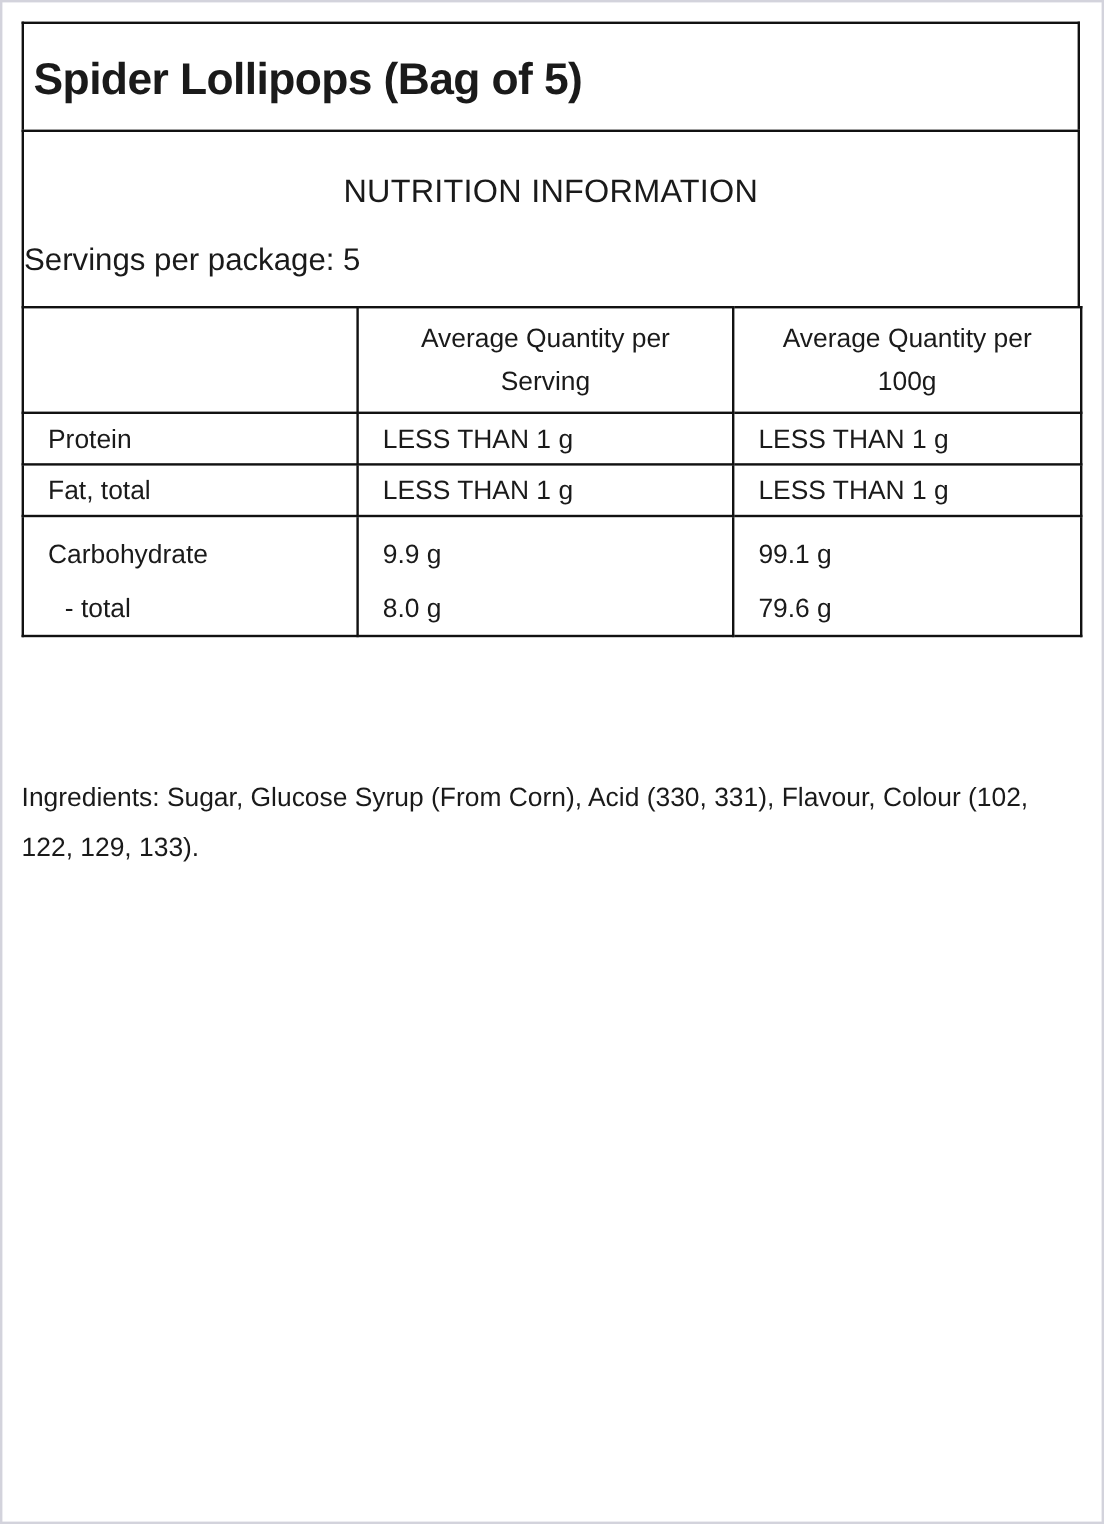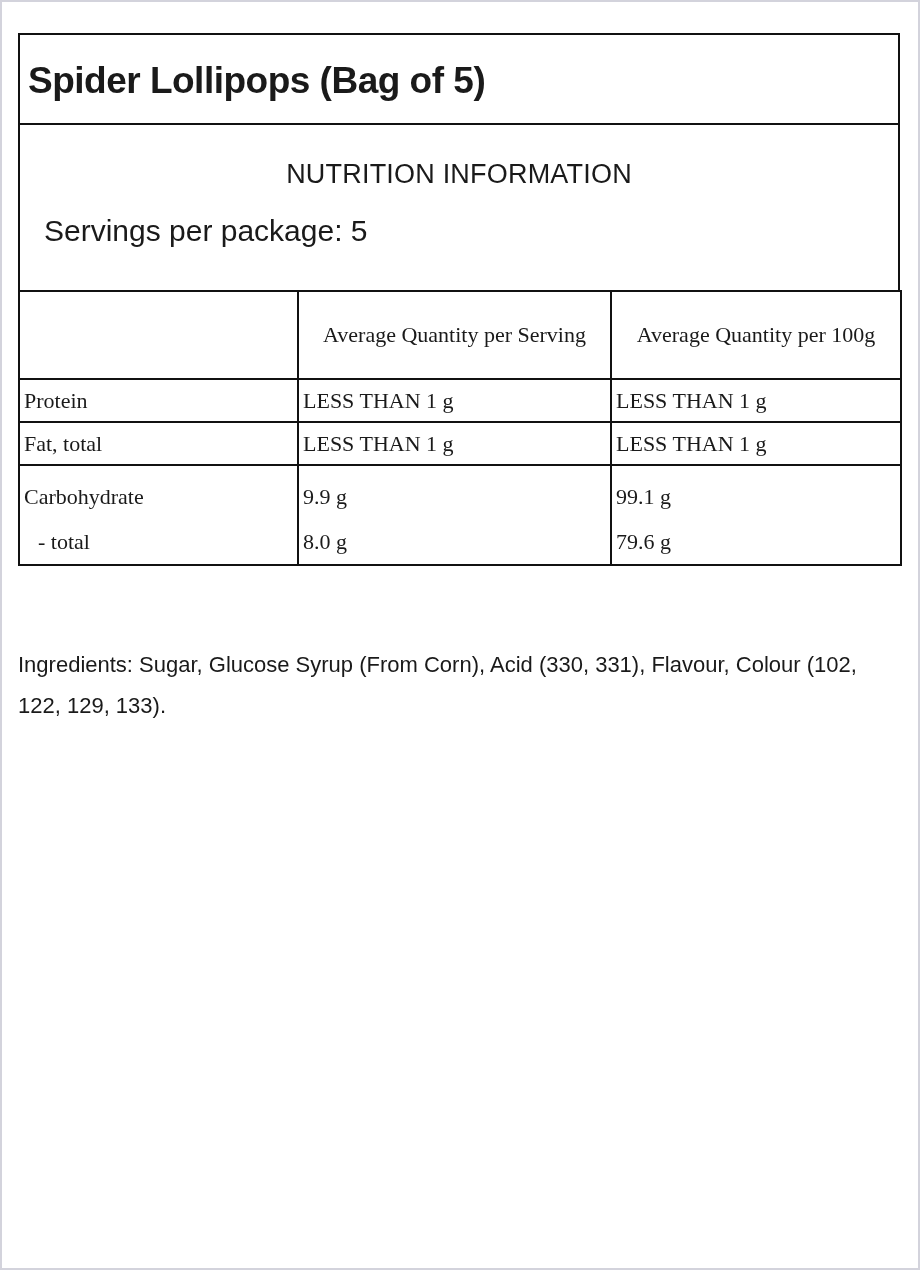--- a/index.html
+++ b/index.html
@@ -6,48 +6,48 @@
     body {
       width: 920px; height: 1270px; position: relative; overflow: hidden;
       font-family: "Liberation Sans", "DejaVu Sans", sans-serif;
       color: #1a1a1a;
     }
     .frame {
       position: absolute; left: 0; top: 0; width: 916px; height: 1266px;
       border: 2px solid #d3d3dc; border-right-width: 2px; background: #fff;
     }
     .panel {
-      position: absolute; left: 18px; top: 18px; width: 882px; margin-top: 15px;
+      position: absolute; left: 18px; top: 18px; width: 882px;
     }
     .title-box {
       border: 2px solid #111; border-bottom: none;
       height: 90px; box-sizing: border-box;
       padding-left: 8px; display: flex; align-items: center;
     }
     .title {
       font-size: 37px; font-weight: bold; letter-spacing: -0.5px; margin-top: 4px;
     }
     .nutri-box {
       border: 2px solid #111; border-bottom: none;
-      height: 167px; box-sizing: border-box; position: relative;
+      height: 147px; box-sizing: border-box; position: relative;
     }
     .nutri-heading {
       position: absolute; left: 0; right: 0; top: 34px; text-align: center;
       font-size: 27px; letter-spacing: 0.2px;
     }
     .servings {
-      position: absolute; left: 24px; top: 90px; font-size: 30px; line-height: 32px;
+      position: absolute; left: 0; top: 90px; font-size: 26px; line-height: 32px;
     }
     table.nt {
       width: 882px; border-collapse: collapse; table-layout: fixed;
       font-size: 22px;
     }
     table.nt td, table.nt th {
-      border: 2px solid #111; padding: 0 4px; vertical-align: middle;
-      font-weight: normal; text-align: left; font-family: Liberation Serif, serif;
+      border: 2px solid #111; padding: 0 20px; vertical-align: middle;
+      font-weight: normal; text-align: left;
     }
     table.nt col.c1 { width: 279px; }
     table.nt col.c2 { width: 313px; }
     table.nt col.c3 { width: 290px; }
     table.nt th { text-align: center; line-height: 36px; height: 86px; }
     table.nt tr.single td { height: 41px; }
     table.nt tr.carb td { height: 85px; vertical-align: top; padding-top: 8px; line-height: 45px; }
     .sub { padding-left: 14px; }
     .ingredients {
       position: absolute; left: 18px; top: 644px; width: 880px;

